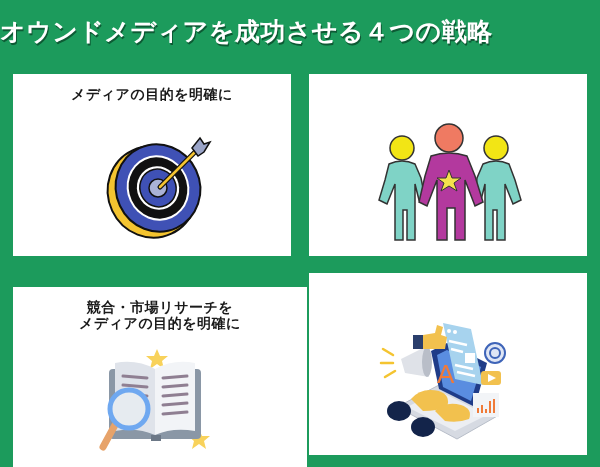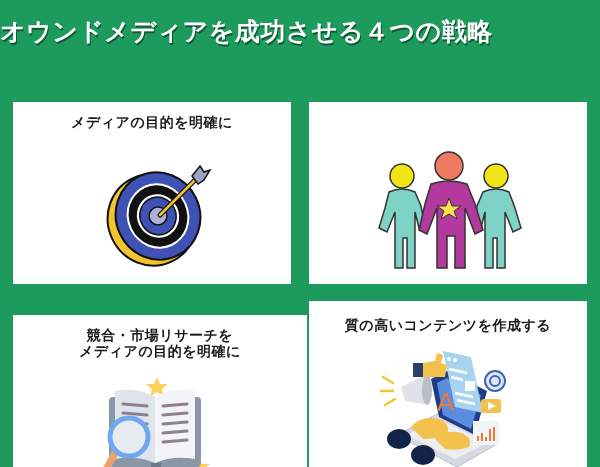--- a/index.html
+++ b/index.html
@@ -11,21 +11,21 @@
     }
     .title {
       position: absolute; left: 0; top: 10px; width: 600px;
       text-align: left; color: #ffffff;
       font-size: 25px; font-weight: bold; letter-spacing: 0.5px;
       text-shadow: 1px 2px 0 #0d5a34;
       line-height: 44px;
     }
     .panel {
       position: absolute; background: #ffffff;
-      width: 278px; height: 182px; margin-top: 28px;
+      width: 278px; height: 182px;
     }
     #p1 { left: 13px; top: 74px; }
     #p2 { left: 309px; top: 74px; }
     #p3 { left: 13px; top: 287px; padding-left: 16px; }
     #p4 { left: 309px; top: 273px; }
     .panel-title {
       position: absolute; left: 0; width: 100%; top: 12px;
       text-align: center; font-size: 14px; font-weight: bold;
       color: #1a1a1a; line-height: 16px; letter-spacing: 0.5px;
     }
@@ -104,23 +104,20 @@
         <line x1="68" y1="62" x2="92" y2="60"></line>
         <line x1="68" y1="71" x2="92" y2="69"></line>
       </g>
       <line x1="20" y1="82" x2="8" y2="104" stroke="#e7a36a" stroke-width="7" stroke-linecap="round"></line>
       <circle cx="34" cy="66" r="19" fill="#e6ebf0" stroke="#6fa8f0" stroke-width="5"></circle>
     </svg>
   </div>
 </div>
 
 <div class="panel" id="p4">
-  <div class="panel-title single">
-    <div>質の高いコンテンツを作成する</div>
-  </div>
   <div class="illus">
     <svg viewBox="0 0 144 130" width="144" height="130">
 
       <polygon points="20,92 62,70 122,100 80,124" fill="#d6dae2" stroke="#b8bec9" stroke-width="1"></polygon>
       <polygon points="30,92 62,76 110,100 78,116" fill="#eceef2"></polygon>
 
       <polygon points="54,36 70,28 110,48 98,92 62,74" fill="#1f3c88"></polygon>
       <polygon points="60,40 70,35 104,52 94,86 66,72" fill="#5a8de0"></polygon>
 
       <polygon points="66,8 94,14 106,70 78,64" fill="#a7d3ee"></polygon>

